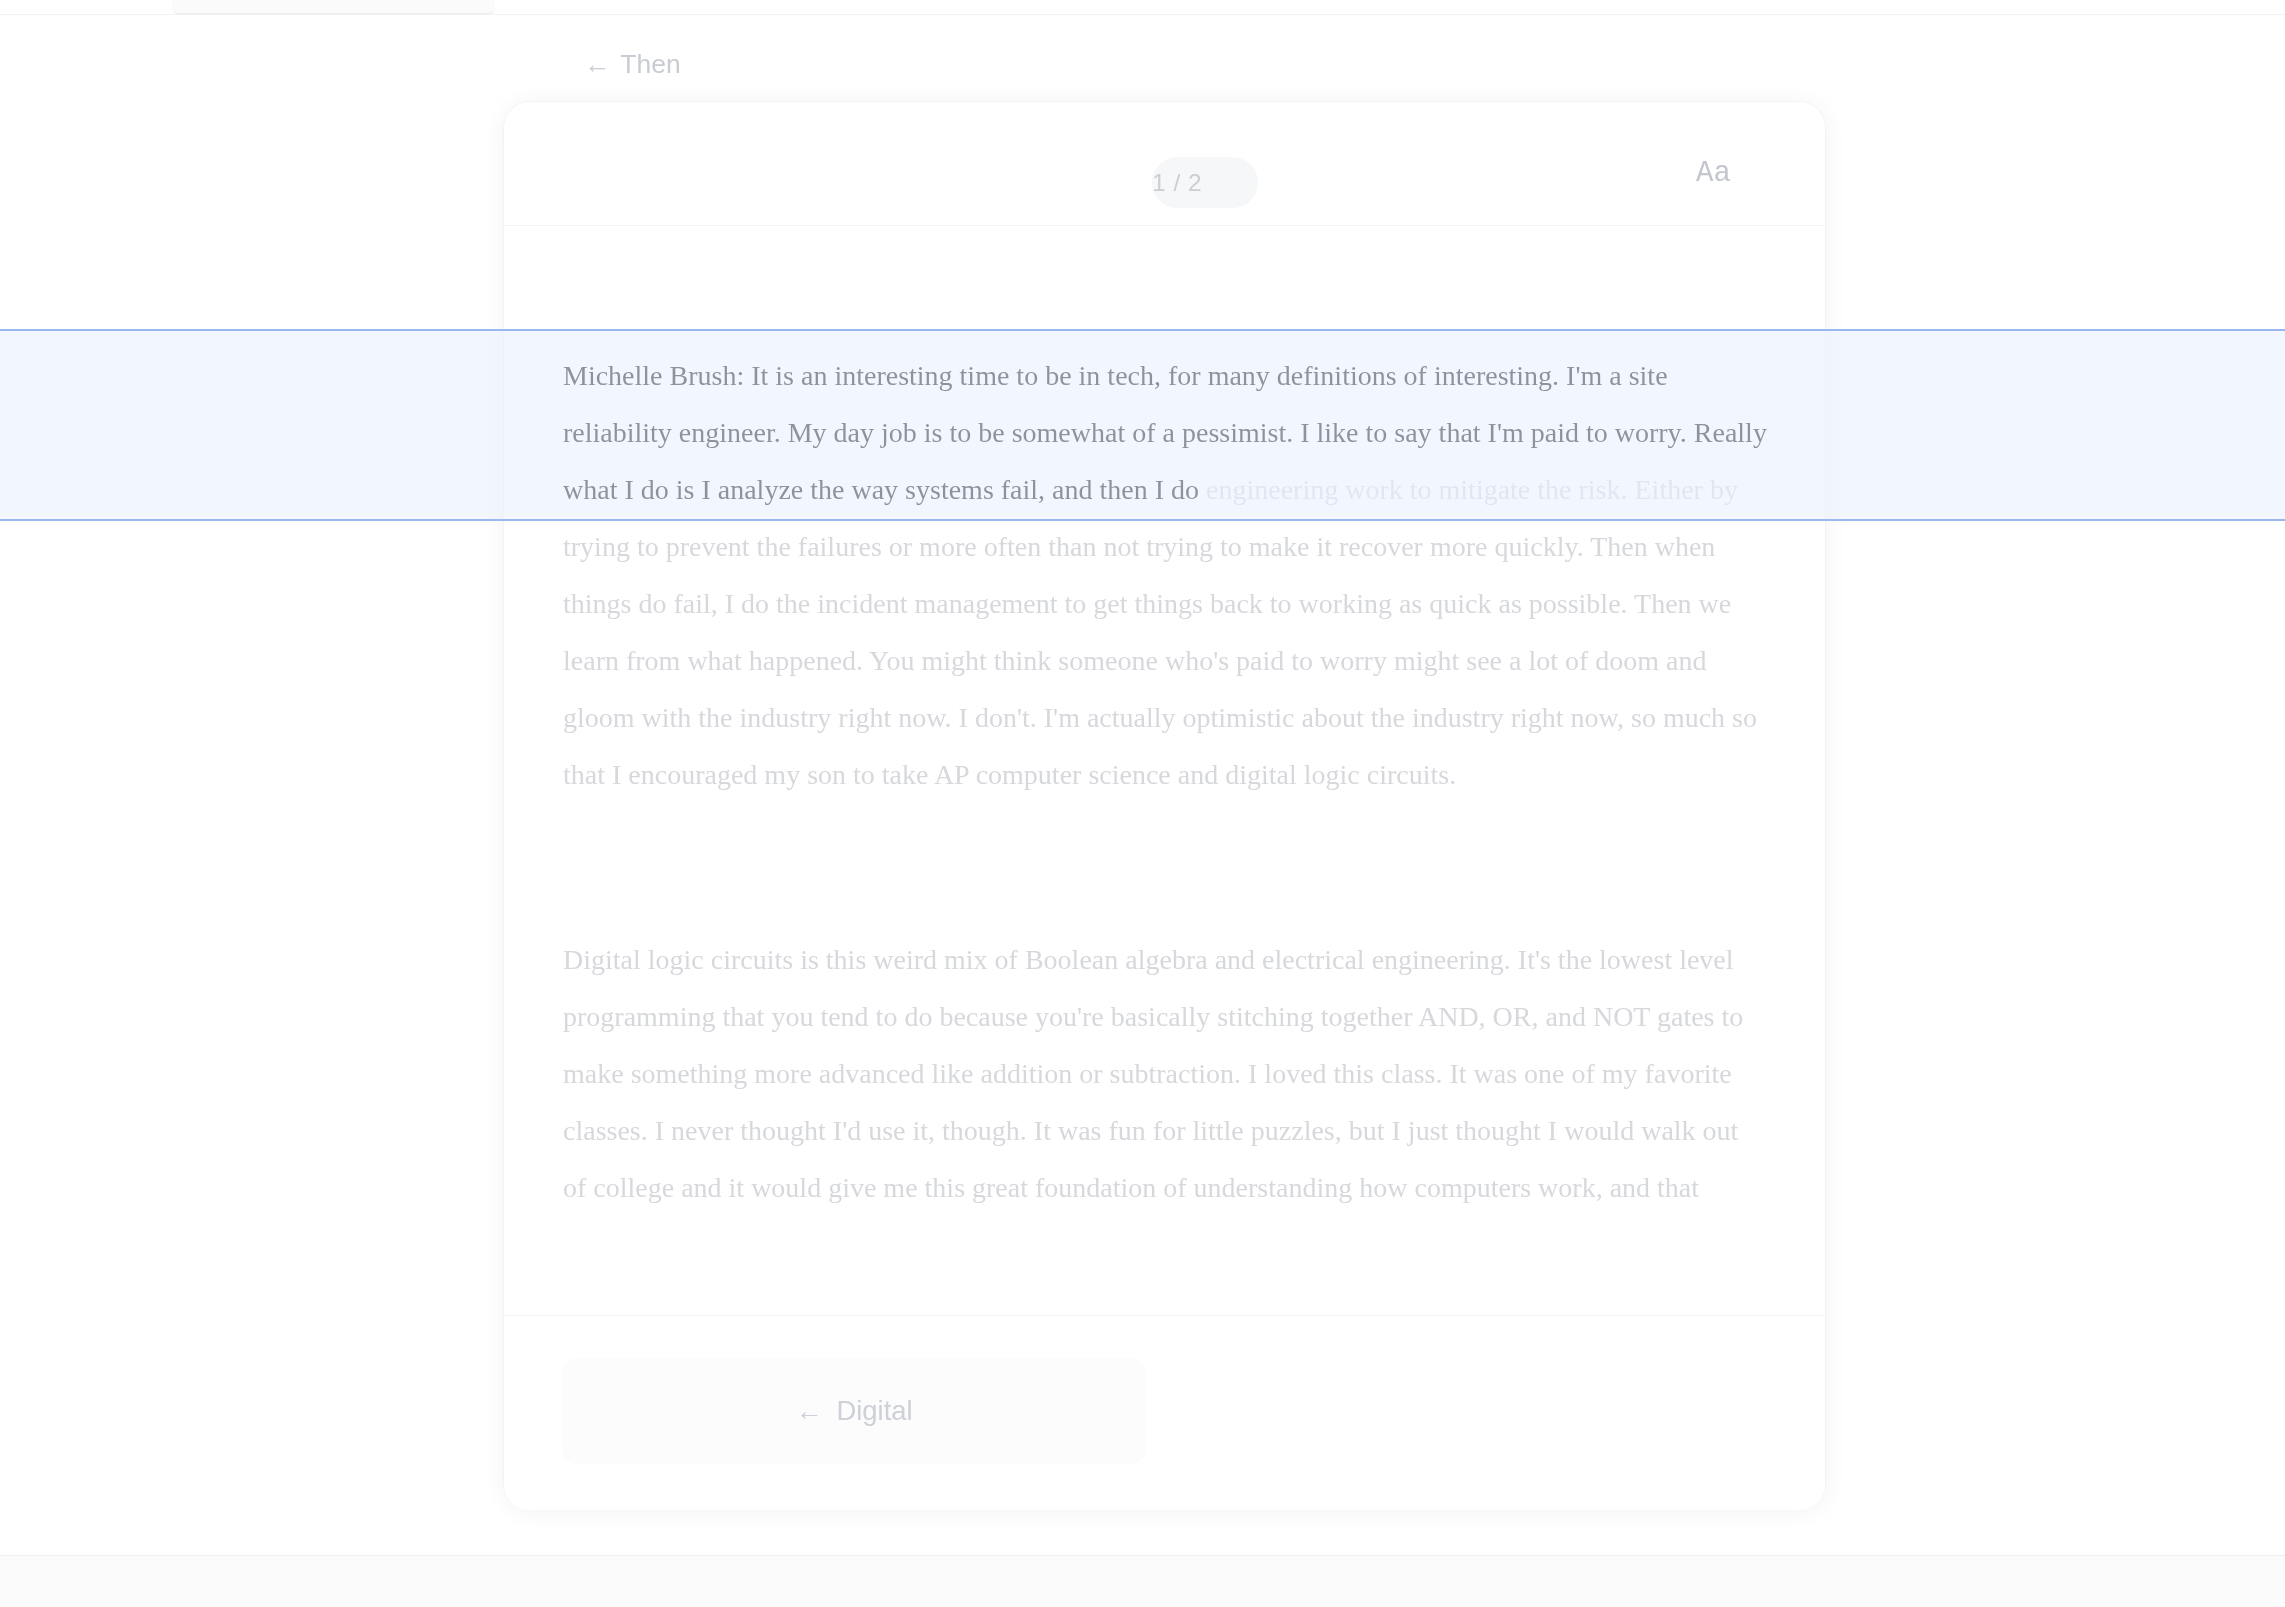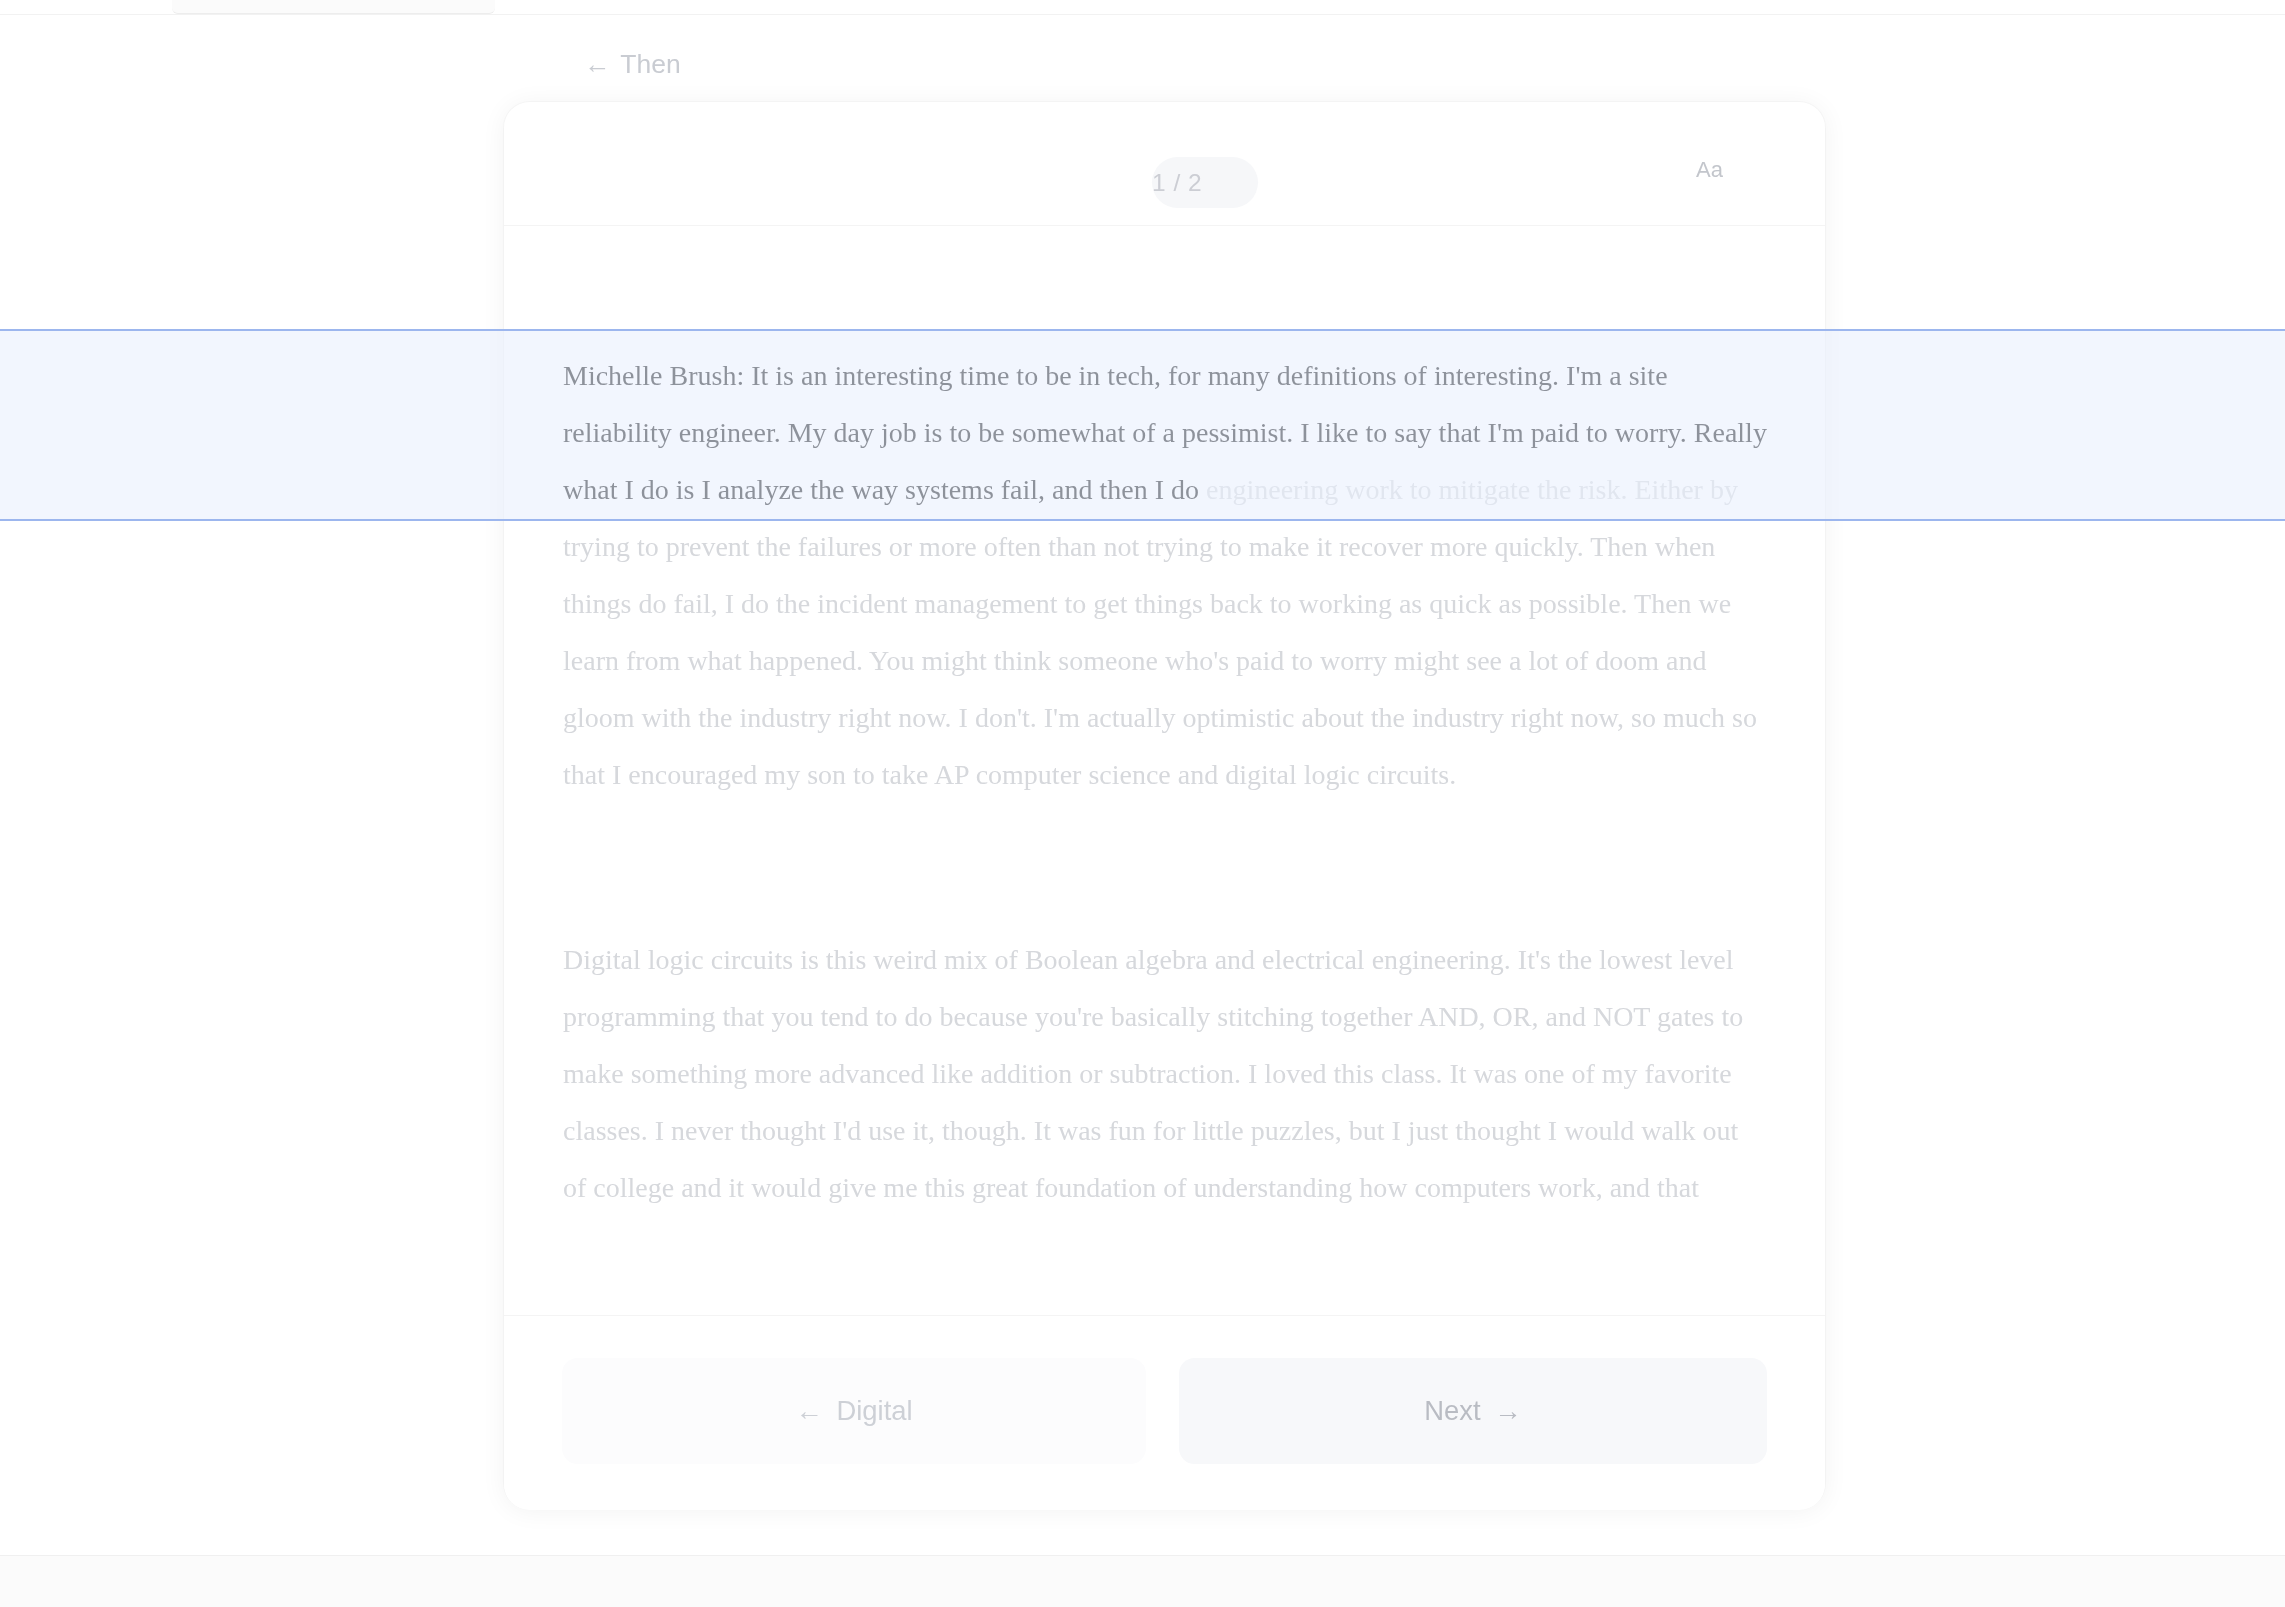--- a/index.html
+++ b/index.html
@@ -103,22 +103,22 @@
     color: #ccced4;
     font-size: 24.5px;
     letter-spacing: 0.5px;
   }
 
   .btn-font {
     position: absolute;
     left: 1696px;
     top: 157px;
     color: #c3c6cc;
-    font-size: 22px;
-    font-family: Liberation Sans, sans-serif;
+    font-size: 29px;
+    font-family: Liberation Mono, monospace;
     cursor: pointer;
     background: none;
     border: none;
     padding: 0;
   }
 
   
   .reader-body {
     position: absolute;
     left: 504px;
@@ -233,22 +233,18 @@
     </p>
   </div>
 
   <div class="highlight-band"></div>
 
   <div class="reader-footer">
     <button class="btn-prev">
       <span>←</span>
       <span>Digital</span>
     </button>
-    <button class="btn-next">
-      <span>Next</span>
-      <span>→</span>
-    </button>
   </div>
 
   <div class="bottom-chrome"></div>
 
 </div>
 
 
 </body></html>

